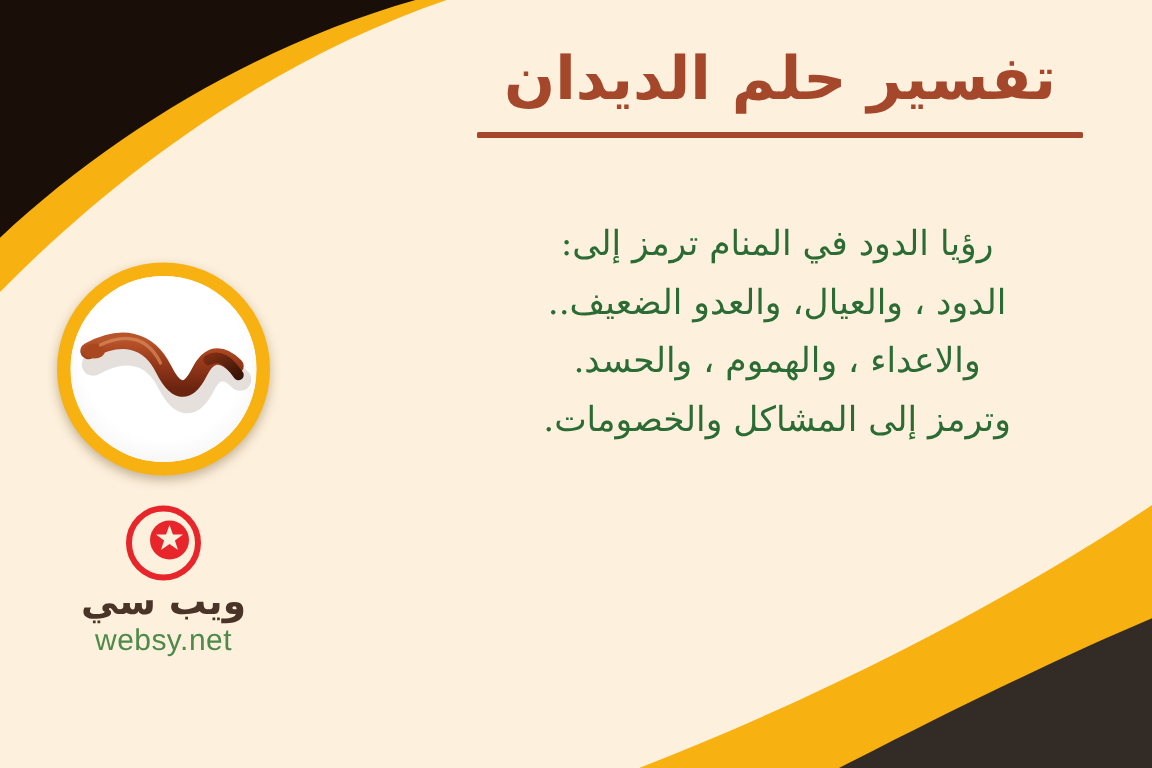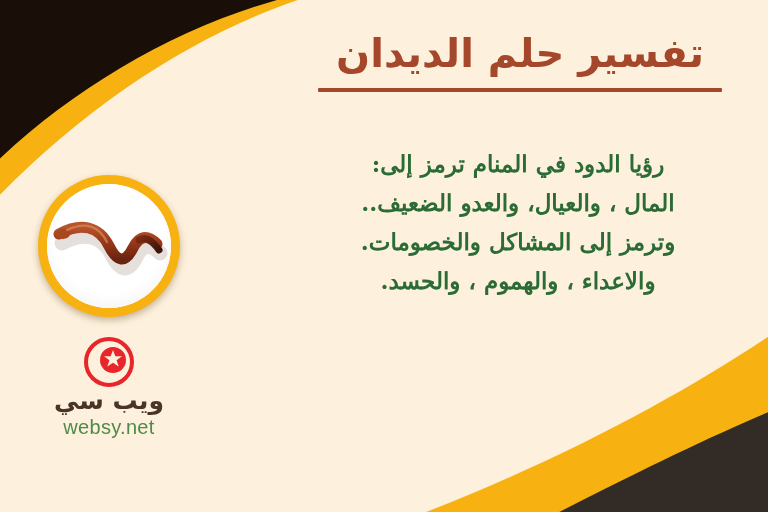--- a/index.html
+++ b/index.html
@@ -121,21 +121,21 @@
     position: absolute;
     right: 26px;
     top: 152px;
     width: 448px;
     text-align: center;
     direction: rtl;
   }
   .body-line {
     font-family: "DejaVu Serif", serif;
     font-size: 23px;
-    font-weight: bold;
+    font-weight: normal;
     color: #2B6B35;
     line-height: 1.0;
     margin: 0 0 16px 0;
     white-space: nowrap;
   }
   .body-line:last-child {
     margin-bottom: 0;
   }
 </style>
 </head>
@@ -199,18 +199,18 @@
     <span id="brand-domain">websy.net</span>
   </div>
 
   <div id="title-block">
     <h1 id="page-title">تفسير حلم الديدان</h1>
     <div id="title-rule"></div>
   </div>
 
   <div id="body-block">
     <p class="body-line">رؤيا الدود في المنام ترمز إلى:</p>
-    <p class="body-line">المال ، والعيال،  والعدو الضعيف..</p>
+    <p class="body-line">الدود ، والعيال،  والعدو الضعيف..</p>
+    <p class="body-line">والاعداء ، والهموم ، والحسد.</p>
     <p class="body-line">وترمز إلى المشاكل والخصومات.</p>
-    <p class="body-line">والاعداء ، والهموم ، والحسد.</p>
   </div>
 
 </div>
 
 </body></html>

